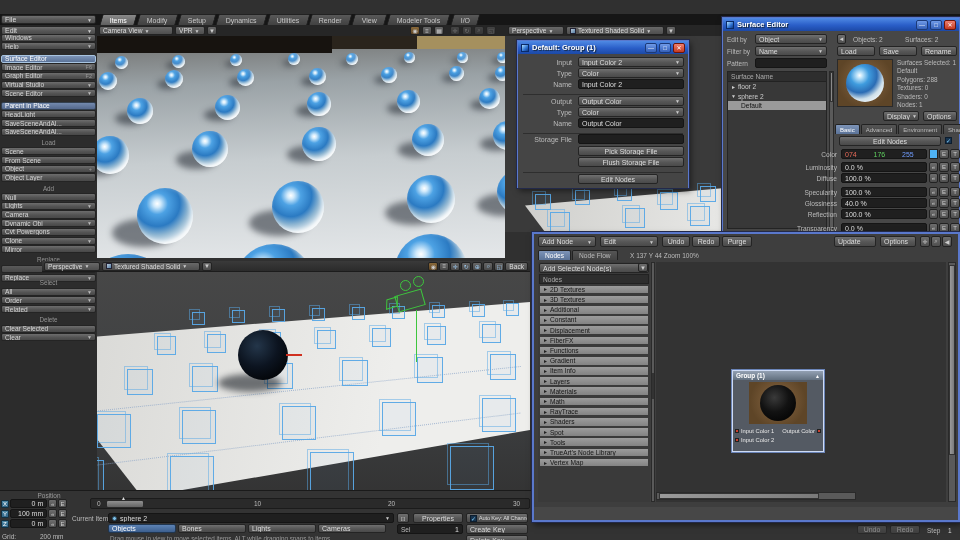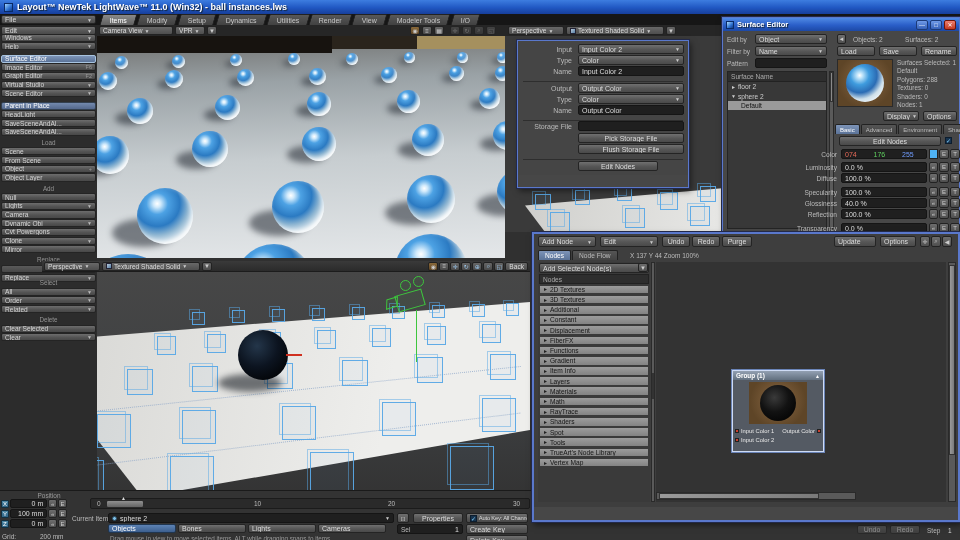--- a/index.html
+++ b/index.html
@@ -99,24 +99,20 @@
 .se-prow .field{position:absolute;left:118px;top:0;width:86px;height:10px;}
 .se-prow .b1{position:absolute;left:206px;top:0;width:9px;height:10px;}
 .se-prow .b2{position:absolute;left:216px;top:0;width:10px;height:10px;}
 .se-prow .b3{position:absolute;left:227px;top:0;width:10px;height:10px;}
 </style>
 </head>
 <body>
 
 <div class="root">
 
-  <div class="abs titlebar">
-    <div class="appicon"></div>
-    <div class="txt">Layout™ NewTek LightWave™ 11.0 (Win32) - ball instances.lws</div>
-  </div>
 
   <div class="abs menubar">
     <div class="btn abs" style="left:1px;top:1px;width:95px;height:9px;">
         <span>File</span>
         <span class="arr">▼</span>
       </div>
     <div id="menu-tabs">
         <div class="tab on">
           <span>Items</span>
         </div>
@@ -611,20 +607,29 @@
         <span>Undo</span>
       </div>
     <div class="btn abs" style="left:890px;top:34px;width:30px;height:9px;justify-content:center;opacity:.55;">
         <span>Redo</span>
       </div>
     <div class="lbl abs" style="left:927px;top:36px;font-size:6.5px;">Step</div>
     <div class="lbl abs" style="left:948px;top:36px;font-size:6.5px;color:#ddd;">1</div>
   </div>
 
   <div class="abs win" style="left:517px;top:40px;width:172px;height:148px;z-index:7;">
+    <div class="wtitle">
+      <div class="wicon"></div>
+      <div class="txt">Default: Group (1)</div>
+      <div class="gads">
+        <div class="gad">—</div>
+        <div class="gad">□</div>
+        <div class="gad close">✕</div>
+      </div>
+    </div>
     <div style="position:relative;height:134px;background:#454545;padding-top:3px;">
       <div class="lbl abs" style="right:116px;top:5px;">Input</div>
       <div class="btn abs" style="left:60px;top:3px;width:106px;height:10px;">
           <span>Input Color 2</span>
           <span class="arr">▼</span>
         </div>
       <div class="lbl abs" style="right:116px;top:16px;">Type</div>
       <div class="btn abs" style="left:60px;top:14px;width:106px;height:10px;">
           <span>Color</span>
           <span class="arr">▼</span>

